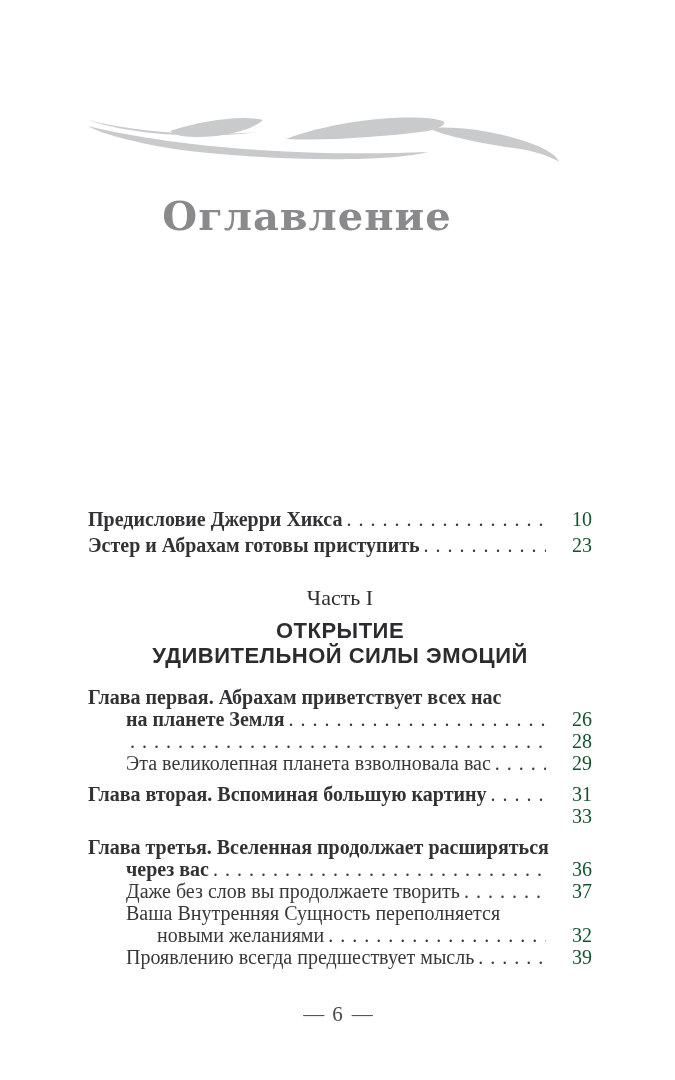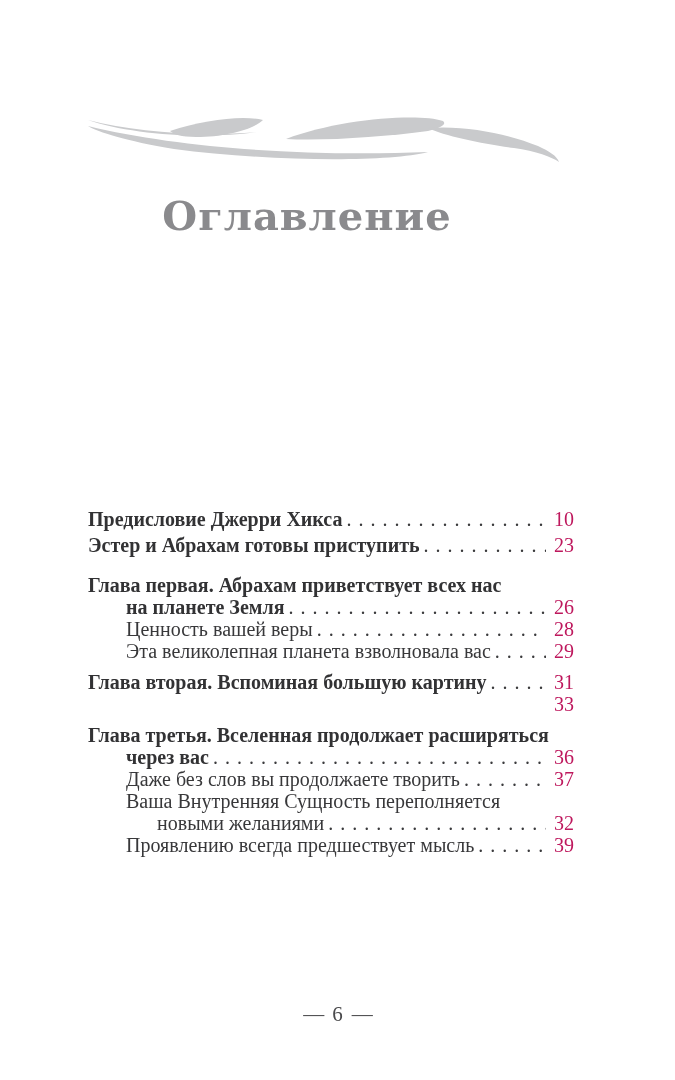--- a/index.html
+++ b/index.html
@@ -23,21 +23,21 @@
   .row .t{flex:0 0 auto;}
   .row.b .t{font-weight:700;color:#323234;}
   .row.i1{padding-left:38px;}
   .row.i2{padding-left:69px;}
   .lead{flex:1 1 auto;overflow:hidden;margin:0 8px 0 4px;min-width:0;}
   .lead::after{
     content:". . . . . . . . . . . . . . . . . . . . . . . . . . . . . . . . . . . . . . . . . . . . . . . . . . . . . . . . . . . .";
     letter-spacing:1px;font-weight:400;color:#3b3b3d;
   }
   .row.nd .lead::after{content:"";}
-  .pg{flex:0 0 38px;font-weight:400;color:#be185d;}
+  .pg{flex:0 0 38px;text-align:right;font-weight:400;color:#14532d;}
   .fm{margin-bottom:5px;}
   .part{margin-top:31px;text-align:center;}
   .part-label{font-size:22px;line-height:22px;color:#2f2f31;}
   .part-title{
     font-family:"Liberation Sans", sans-serif;font-weight:700;
     font-size:22px;line-height:25px;letter-spacing:0.5px;color:#2c2c2e;
   }
   .part-title.first{margin-top:9px;}
   .gap{margin-top:10px;}
   .gap-first{margin-top:19px;}
@@ -68,32 +68,36 @@
     <span class="t">Предисловие Джерри Хикса</span>
     <span class="lead"></span>
     <span class="pg">10</span>
   </div>
   <div class="row b">
     <span class="t">Эстер и Абрахам готовы приступить</span>
     <span class="lead"></span>
     <span class="pg">23</span>
   </div>
 
+  <div class="part">
+    <div class="part-label">Часть I</div>
+    <div class="part-title first">ОТКРЫТИЕ</div>
+    <div class="part-title">УДИВИТЕЛЬНОЙ СИЛЫ ЭМОЦИЙ</div>
+  </div>
 
   <div class="row b np gap-first">
     <span class="t">Глава первая. Абрахам приветствует всех нас</span>
 
   </div>
   <div class="row b i1">
     <span class="t">на планете Земля</span>
     <span class="lead"></span>
     <span class="pg">26</span>
   </div>
   <div class="row i1">
-    <span class="t">Ценность вашей веры</span>
     <span class="lead"></span>
     <span class="pg">28</span>
   </div>
   <div class="row i1">
     <span class="t">Эта великолепная планета взволновала вас</span>
     <span class="lead"></span>
     <span class="pg">29</span>
   </div>
 
   <div class="row b gap">

